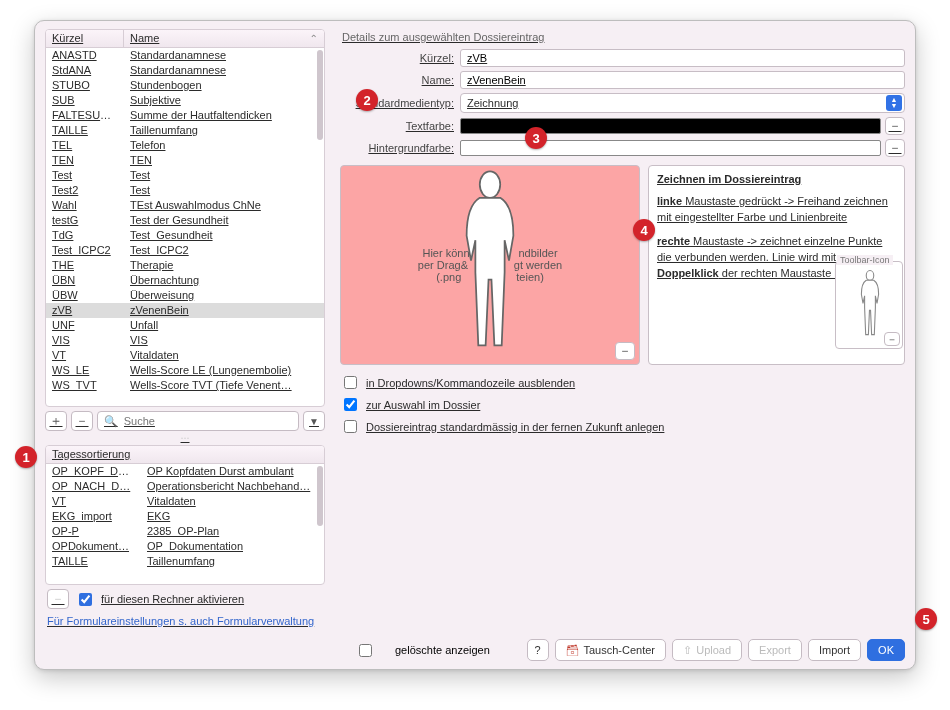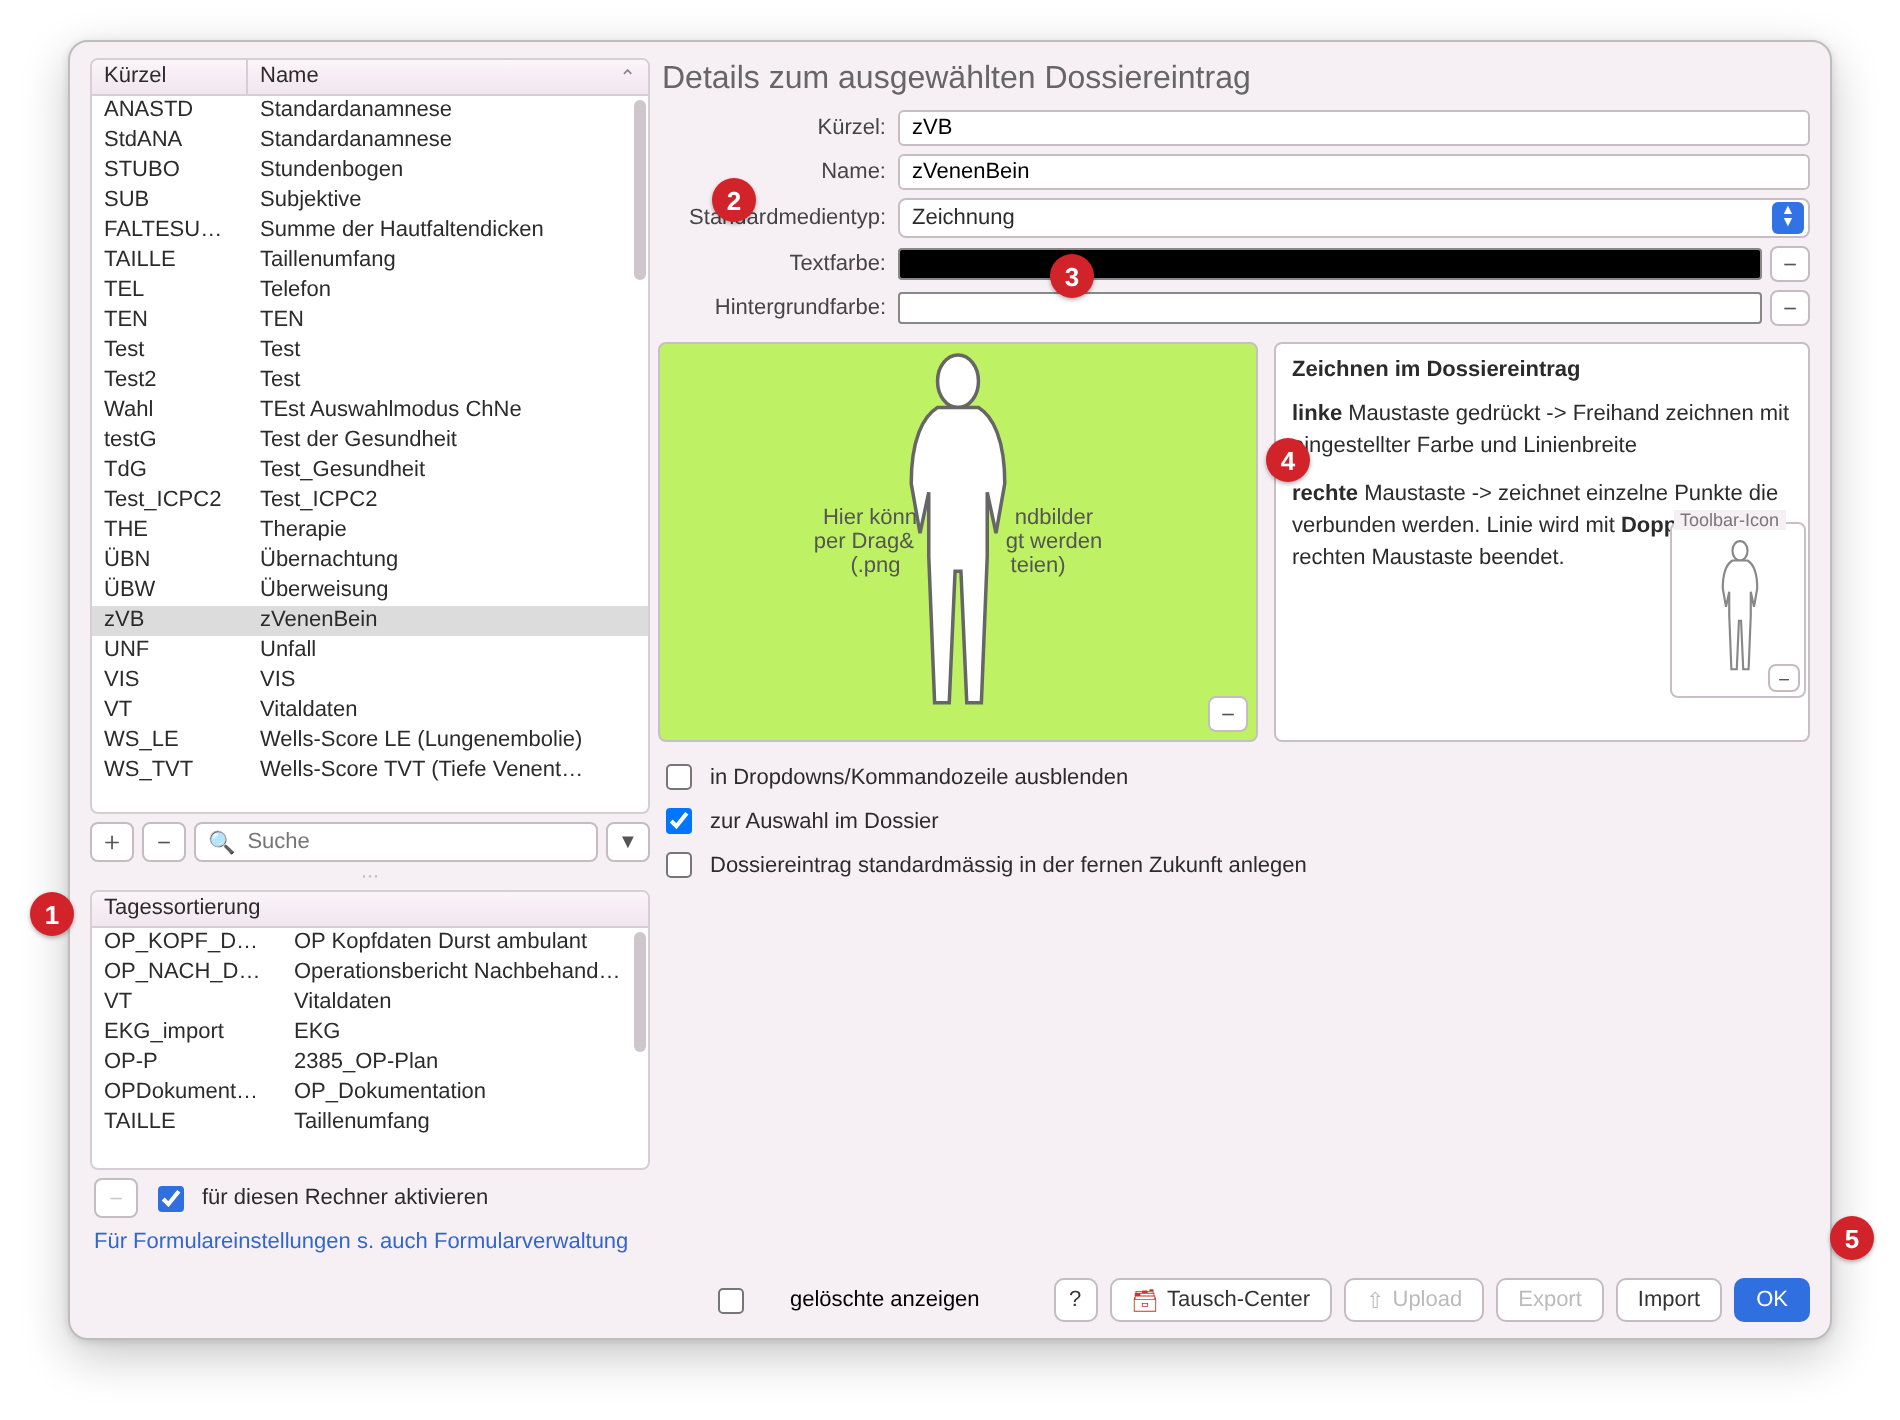--- a/index.html
+++ b/index.html
@@ -3,21 +3,21 @@
 <meta charset="utf-8">
 <style>
   * { box-sizing: border-box; font-family: -apple-system, "Helvetica Neue", Arial, sans-serif; }
   body { margin:0; background:#fff; width:950px; height:710px; overflow:hidden; position:relative; }
   .window { position:absolute; left:34px; top:20px; width:882px; height:650px; background:#f6eff4; border:1px solid #bdbdbd; border-radius:10px; box-shadow:0 8px 24px rgba(0,0,0,.22), 0 1px 4px rgba(0,0,0,.12); overflow:hidden; display:flex; flex-direction:column; }
   .titlebar { height:28px; display:flex; align-items:center; justify-content:center; position:relative; border-bottom:1px solid #e4d9e2; }
   .traffic { position:absolute; left:10px; top:8px; display:flex; gap:7px; }
   .dot { width:12px; height:12px; border-radius:50%; }
   .dot.red{background:#ff5f57;} .dot.yel{background:#febc2e;} .dot.grn{background:#28c840;}
   .title { font-size:13px; color:#3a3a3a; font-weight:500; }
-  .content { flex:1; display:flex; padding:8px 10px 2px 10px; gap:4px; font-size:12px; color:#2b2b2b; overflow:hidden; }
+  .content { flex:1; display:flex; padding:8px 10px 2px 10px; gap:15px; font-size:12px; color:#2b2b2b; overflow:hidden;text-decoration:underline; }
   .left { width:280px; display:flex; flex-direction:column; }
   .table { border:1px solid #d7cdd5; border-radius:4px; background:#fff; overflow:hidden; display:flex; flex-direction:column; }
   .thead { display:flex; background:linear-gradient(#fbf4f9,#f0e7ee); border-bottom:1px solid #d7cdd5; height:18px; font-size:11px; }
   .thead .c1{width:78px; padding:2px 6px; border-right:1px solid #d7cdd5;}
   .thead .c2{flex:1; padding:2px 6px; position:relative;}
   .chev{position:absolute; right:6px; top:3px; font-size:10px; color:#888;}
   .tbody { flex:1; overflow:hidden; position:relative; }
   .row { display:flex; height:15px; font-size:11px; }
   .row .c1{width:78px; padding:1px 6px; white-space:nowrap; overflow:hidden; text-overflow:ellipsis;}
   .row .c2{flex:1; padding:1px 6px; white-space:nowrap; overflow:hidden; text-overflow:ellipsis;}
@@ -28,32 +28,32 @@
   .search { flex:1; height:20px; border:1px solid #c5bbc3; border-radius:4px; background:#fff; display:flex; align-items:center; padding:0 6px; gap:4px; }
   .search input{ border:0; outline:0; flex:1; font-size:11px; background:transparent; color:#333;}
   .mag{font-size:11px;color:#999;}
   .dropbtn { width:22px; height:20px; border:1px solid #c5bbc3; border-radius:4px; background:#fff; display:flex; align-items:center; justify-content:center; font-size:10px; color:#555; }
   .reslabel{font-size:9px;color:#bbb;text-align:center;margin:2px 0;}
   .checkrow { display:flex; align-items:center; gap:6px; font-size:11px; padding:4px 2px; }
   .checkrow input{accent-color:#2f6fe0;}
   .link { color:#3366cc; font-size:11px; padding:2px 2px 6px 2px; }
   
   .right { flex:1; display:flex; flex-direction:column; position:relative; }
-  .detail-title{font-size:16px; color:#666; margin:2px 0 6px 2px;}
+  .detail-title{font-size:11px; color:#666; margin:2px 0 6px 2px;}
   .field { display:flex; align-items:center; margin-bottom:4px; }
   .field label{ width:120px; text-align:right; font-size:11px; color:#444; padding-right:6px;}
   .field .tinput{ flex:1; height:18px; border:1px solid #c7bdc5; border-radius:3px; background:#fff; padding:1px 6px; font-size:11px; }
   .select { flex:1; height:20px; border:1px solid #c7bdc5; border-radius:4px; background:#fff; padding:1px 6px; font-size:11px; position:relative; display:flex; align-items:center; }
   .select .arrows{ position:absolute; right:2px; top:1px; width:16px; height:16px; background:#3172e6; border-radius:3px; display:flex; flex-direction:column; align-items:center; justify-content:center; color:#fff; font-size:7px; line-height:6px;}
   .colorrow .swatch { flex:1; height:16px; border:1px solid #888; border-radius:2px; }
   .colorrow.black .swatch{background:#000;}
   .colorrow.white .swatch{background:#fff;}
   .minus { width:20px; height:18px; border:1px solid #c5bbc3; border-radius:4px; background:#fff; margin-left:4px; display:flex; align-items:center; justify-content:center; color:#555; font-size:13px;}
   .midrow{ display:flex; gap:8px; margin-top:4px; }
-  .preview { width:300px; height:200px; border:1px solid #c8bec6; border-radius:4px; background:#bef264; position:relative; display:flex; align-items:center; justify-content:center; font-size:11px; color:#555; text-align:center; overflow:hidden;}
+  .preview { width:300px; height:200px; border:1px solid #c8bec6; border-radius:4px; background:#fca5a5; position:relative; display:flex; align-items:center; justify-content:center; font-size:11px; color:#555; text-align:center; overflow:hidden;}
   .preview .hint{position:absolute; width:100%; text-align:center;}
   .bodysvg{ width:90px; height:190px; fill:#fff; stroke:#666; stroke-width:1.2; }
   .preview .minus{position:absolute; right:4px; bottom:4px;}
   .info { flex:1; border:1px solid #c8bec6; border-radius:4px; background:#fff; padding:6px 8px; font-size:11px; line-height:1.45; }
   .info b{font-weight:700;}
   .chkcol{ margin-top:8px; display:flex; flex-direction:column; gap:3px; font-size:11px; }
   .chkcol label{display:flex; align-items:center; gap:6px;}
   .tooliconbox{position:absolute; right:2px; top:232px; width:68px; height:88px; border:1px solid #c8bec6; border-radius:4px; background:#fff; font-size:9px;}
   .tooliconbox .lbl{position:absolute;top:-7px;left:1px;background:#f6eff4;padding:0 3px;color:#777;}
   .tooliconbox .body2{position:absolute; left:17px; top:8px; width:34px; height:70px;}

